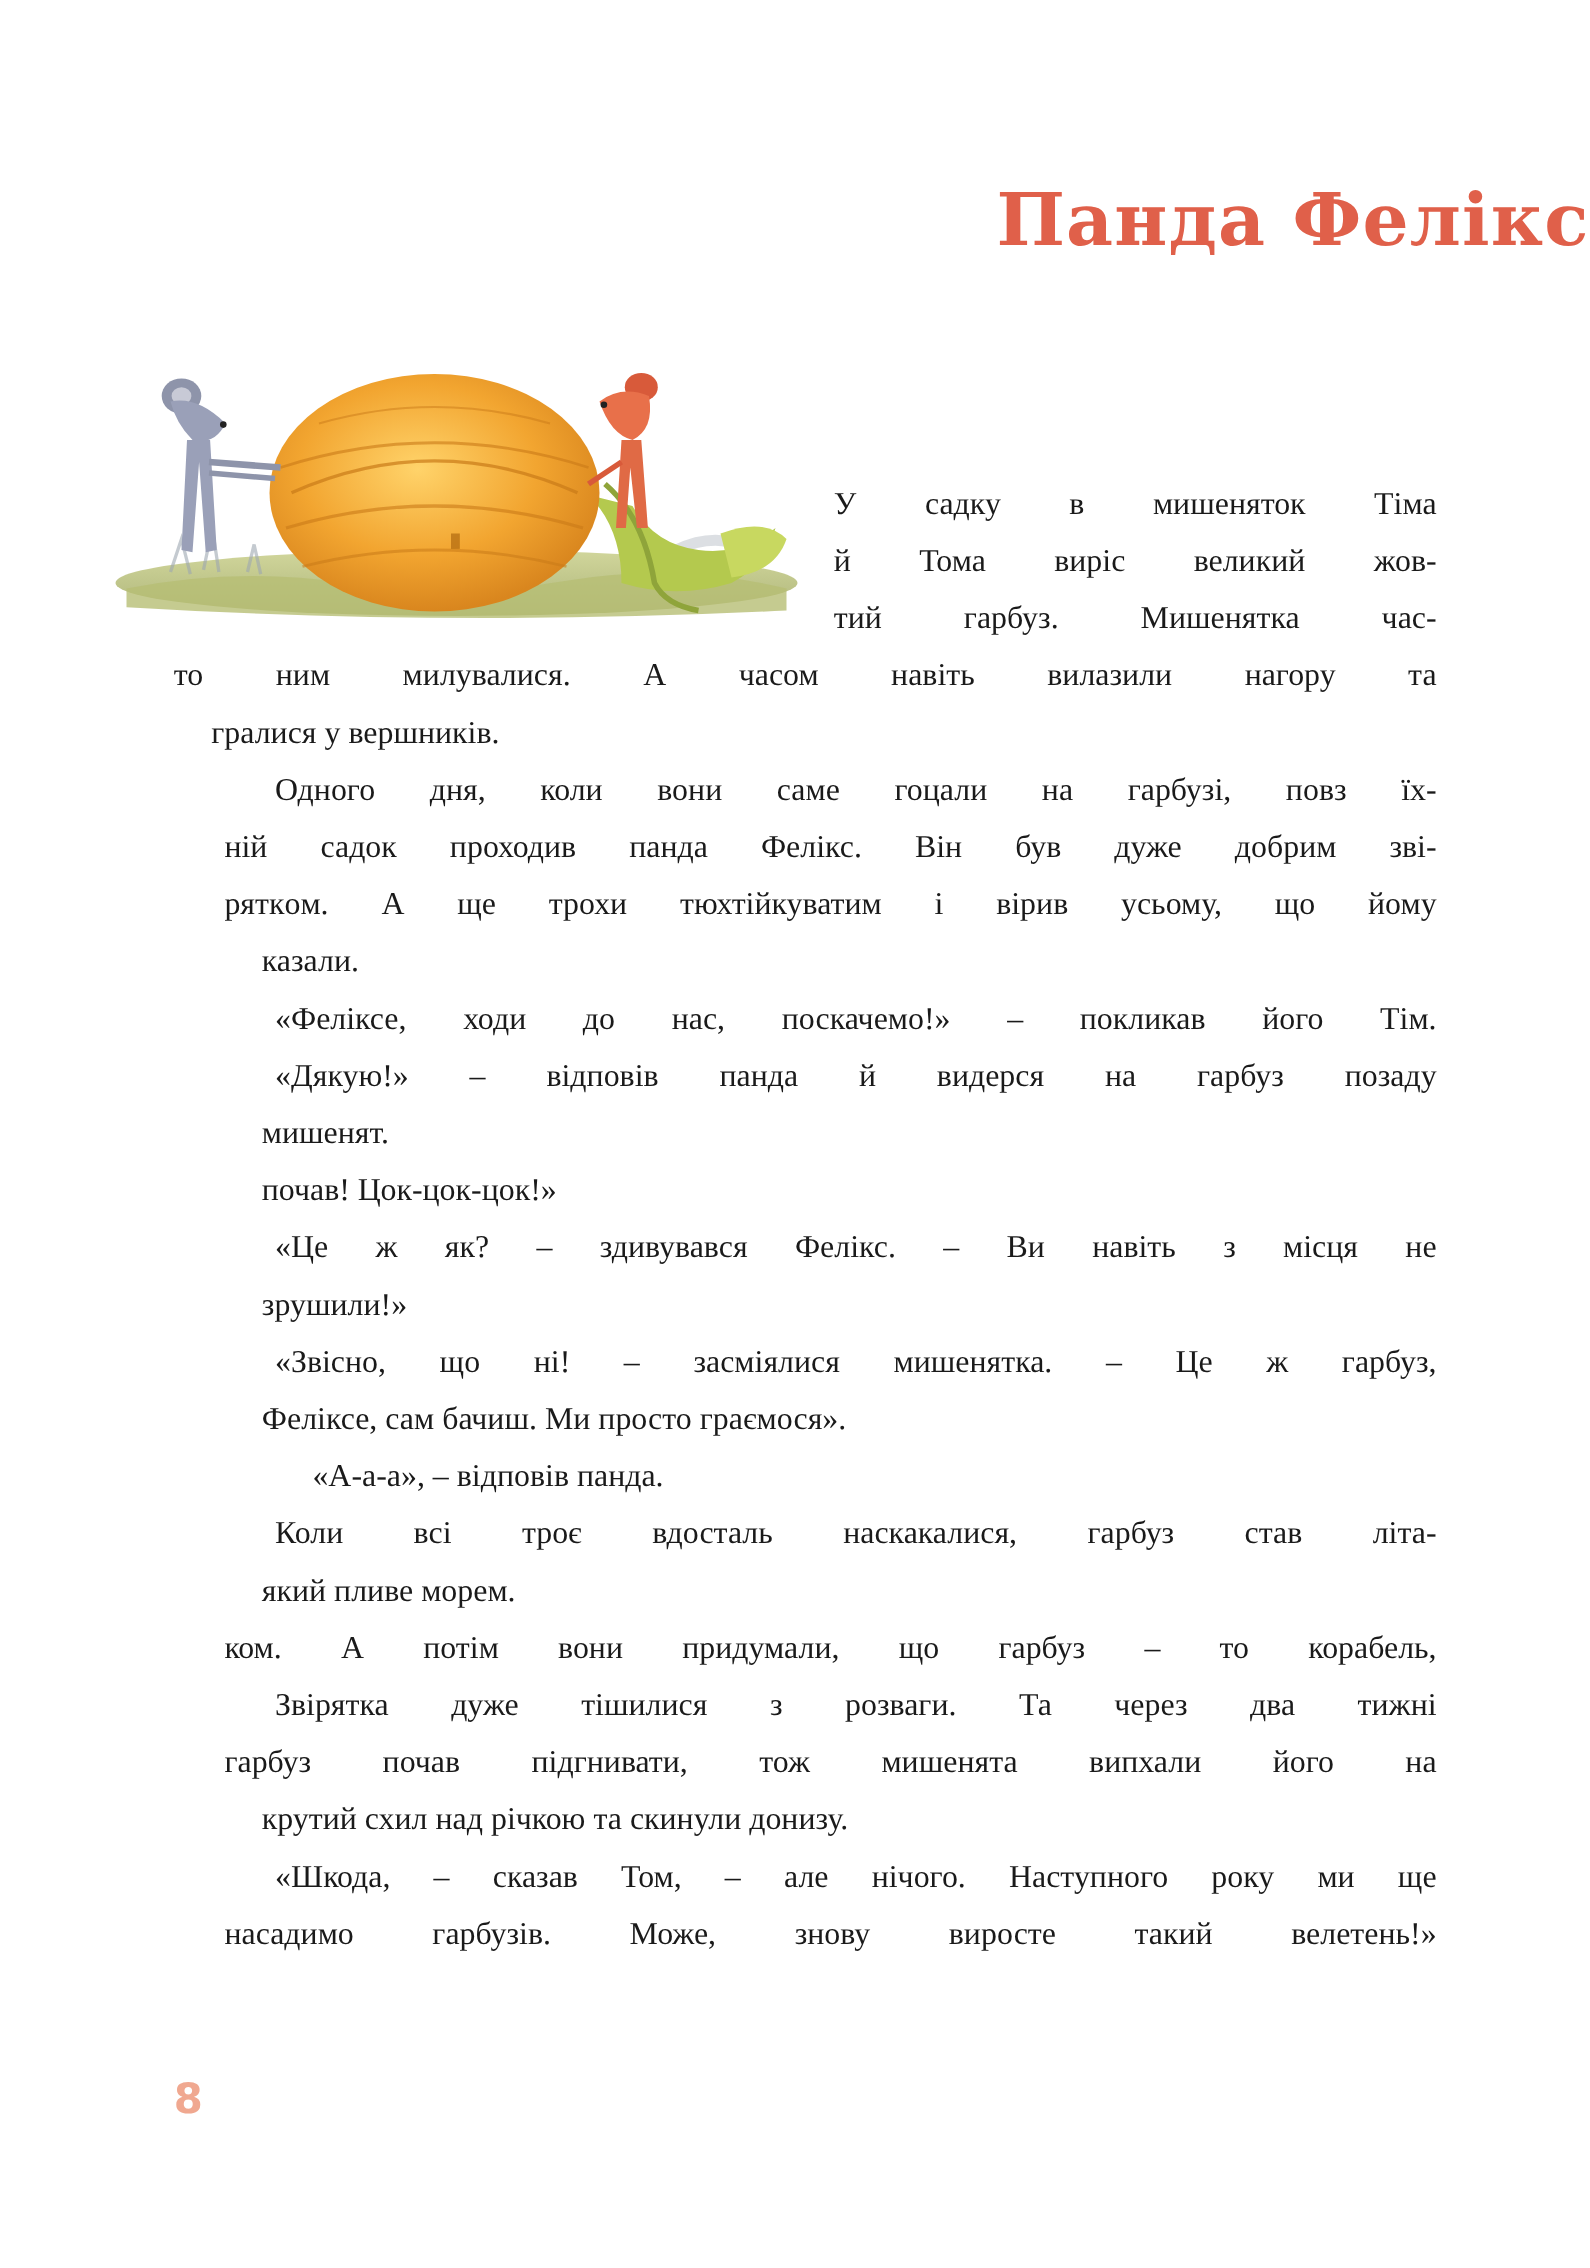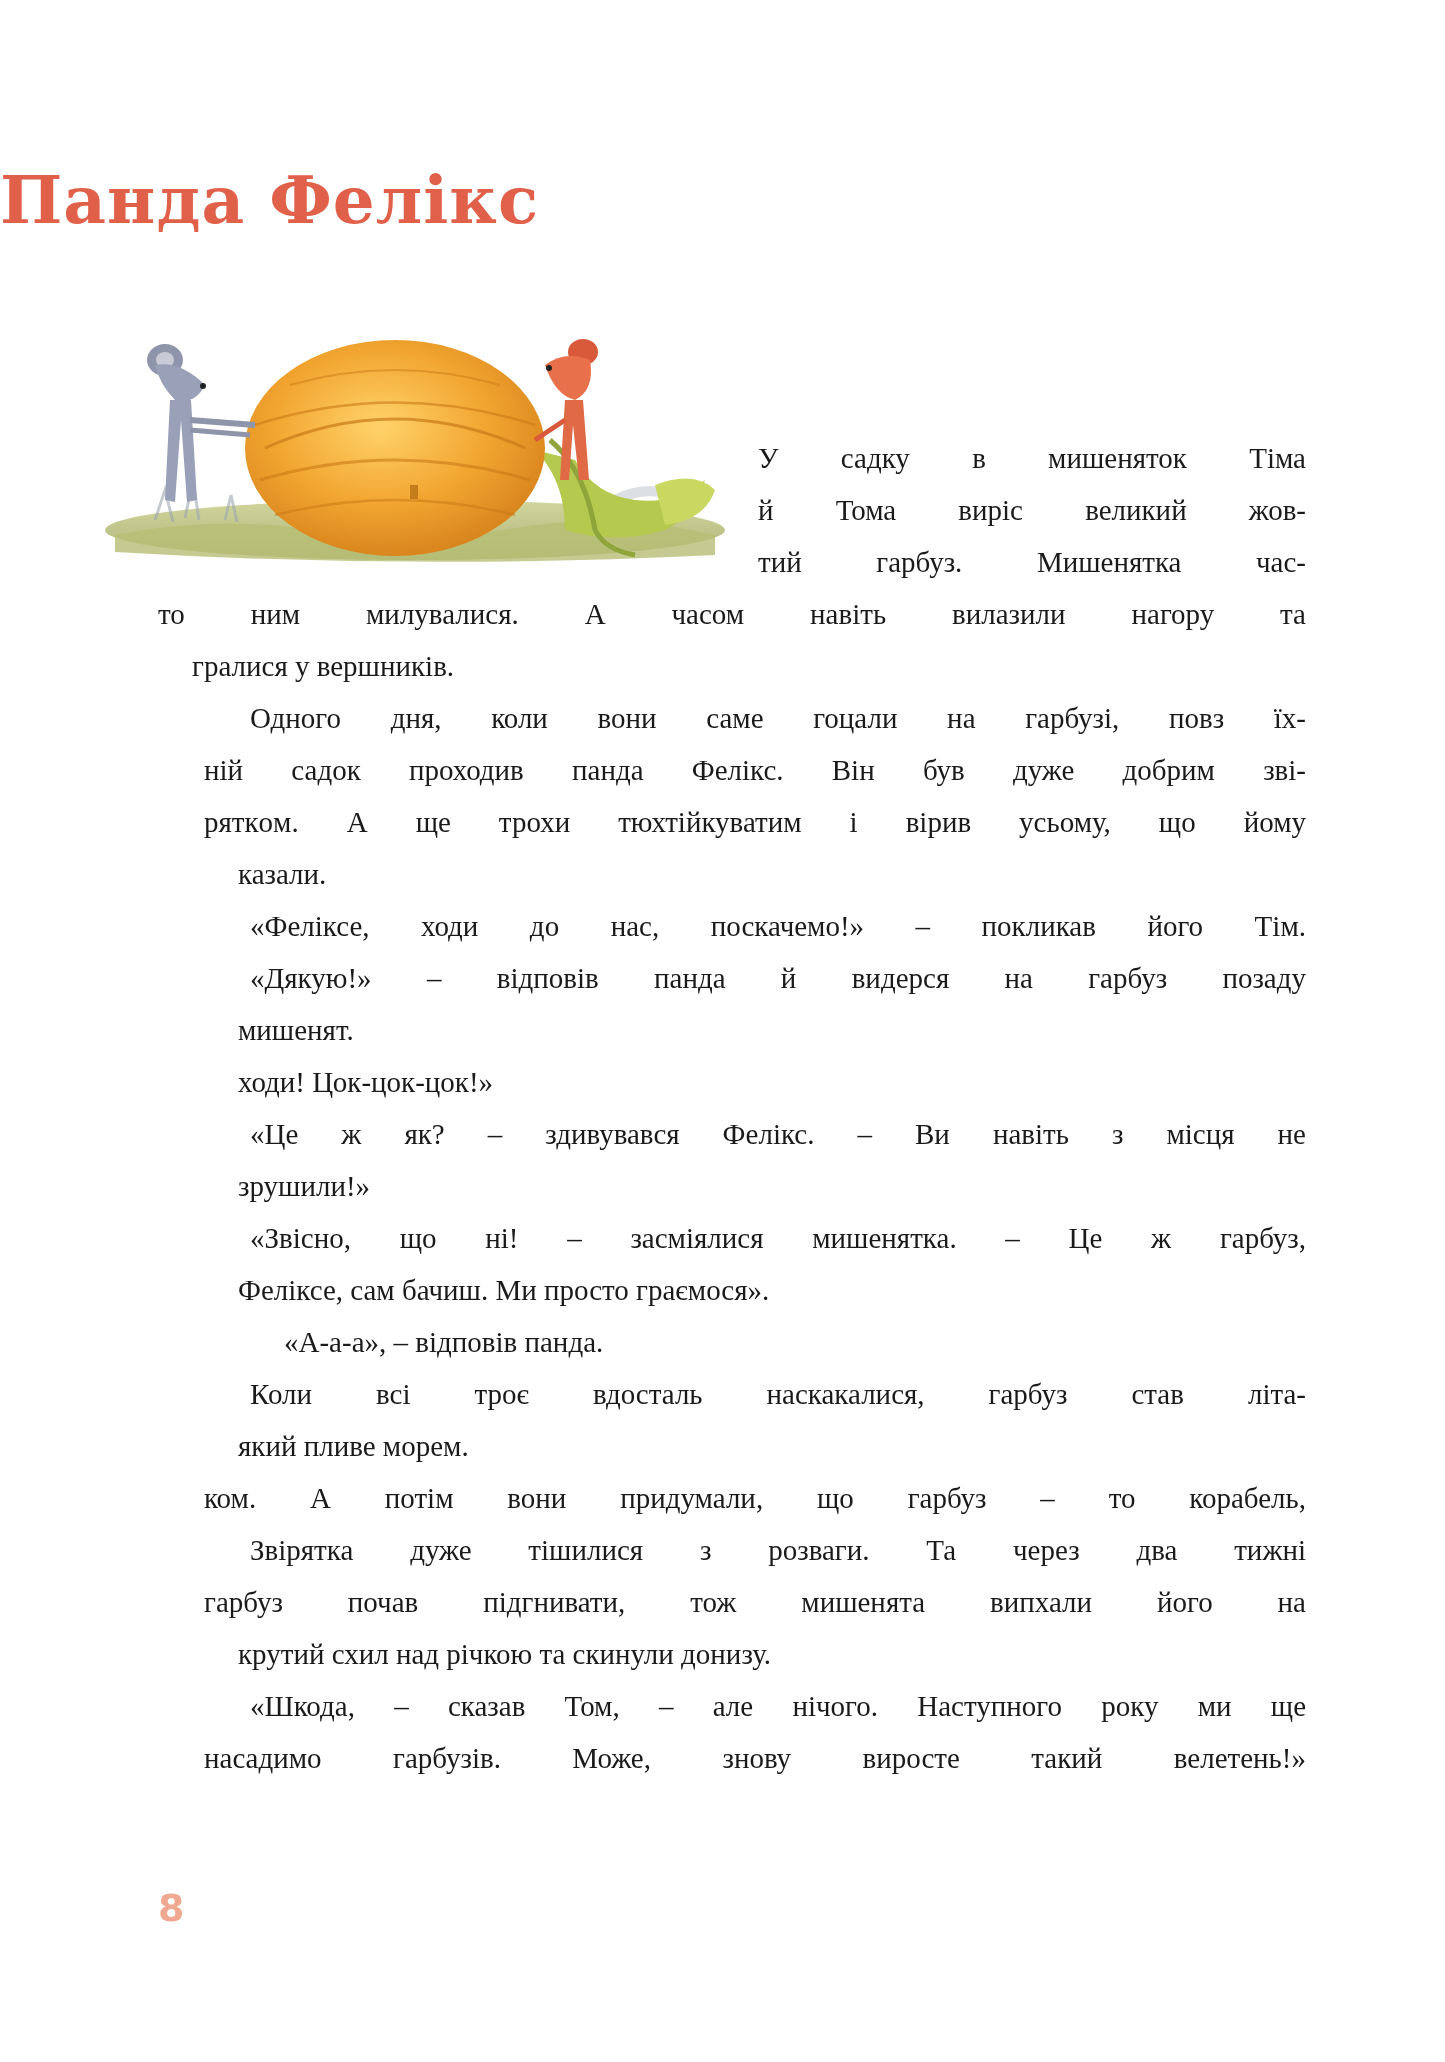--- a/index.html
+++ b/index.html
@@ -13,21 +13,21 @@
       position: relative;
       overflow: hidden;
       font-family: "Liberation Serif", "DejaVu Serif", serif;
       color: #1a1a1a;
     }
     .page-title {
       position: absolute;
       top: 150px;
       left: 0;
       width: 1445px;
-      text-align: left;
+      text-align: right;
       font-family: "DejaVu Serif", "Liberation Serif", serif;
       font-weight: bold;
       font-size: 66px;
       letter-spacing: 1px;
       color: #E0604A;
       margin: 0;
       line-height: 100px;
     }
     .illustration {
       position: absolute;
@@ -163,21 +163,21 @@
   <p>
     <span class="line indent">«Феліксе, ходи до нас, поскачемо!» – покликав його Тім.</span>
   </p>
 
   <p>
     <span class="line indent">«Дякую!» – відповів панда й видерся на гарбуз позаду</span>
     <span class="line last">мишенят.</span>
   </p>
 
   <p>
-    <span class="line last">ходи! Цок-цок-цок!»</span>
+    <span class="line last">почав! Цок-цок-цок!»</span>
   </p>
 
   <p>
     <span class="line indent">«Це ж як? – здивувався Фелікс. – Ви навіть з місця не</span>
     <span class="line last">зрушили!»</span>
   </p>
 
   <p>
     <span class="line indent">«Звісно, що ні! – засміялися мишенятка. – Це ж гарбуз,</span>
     <span class="line last">Феліксе, сам бачиш. Ми просто граємося».</span>

